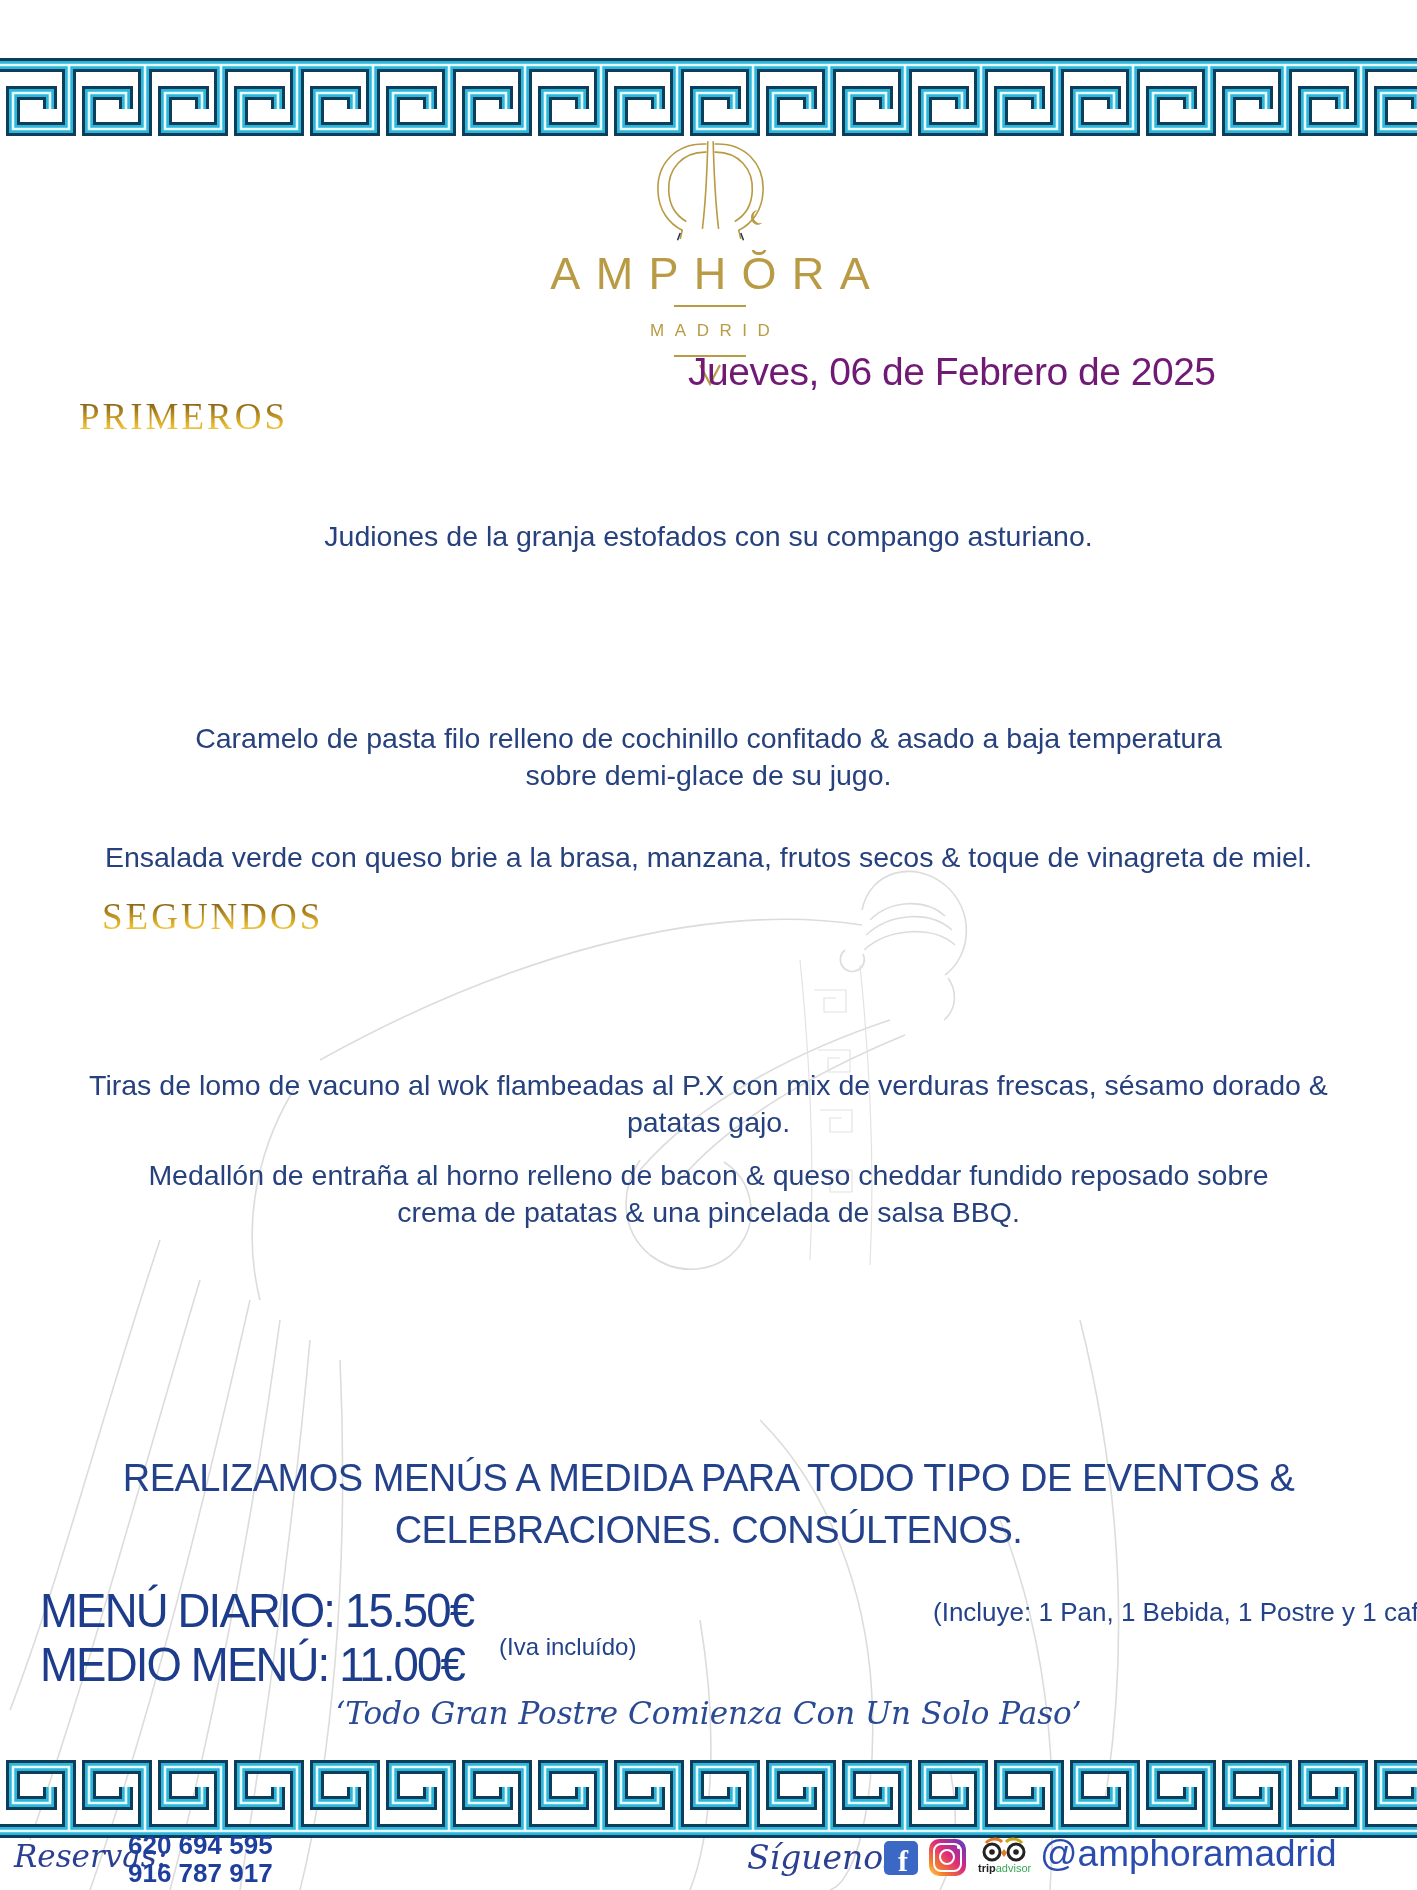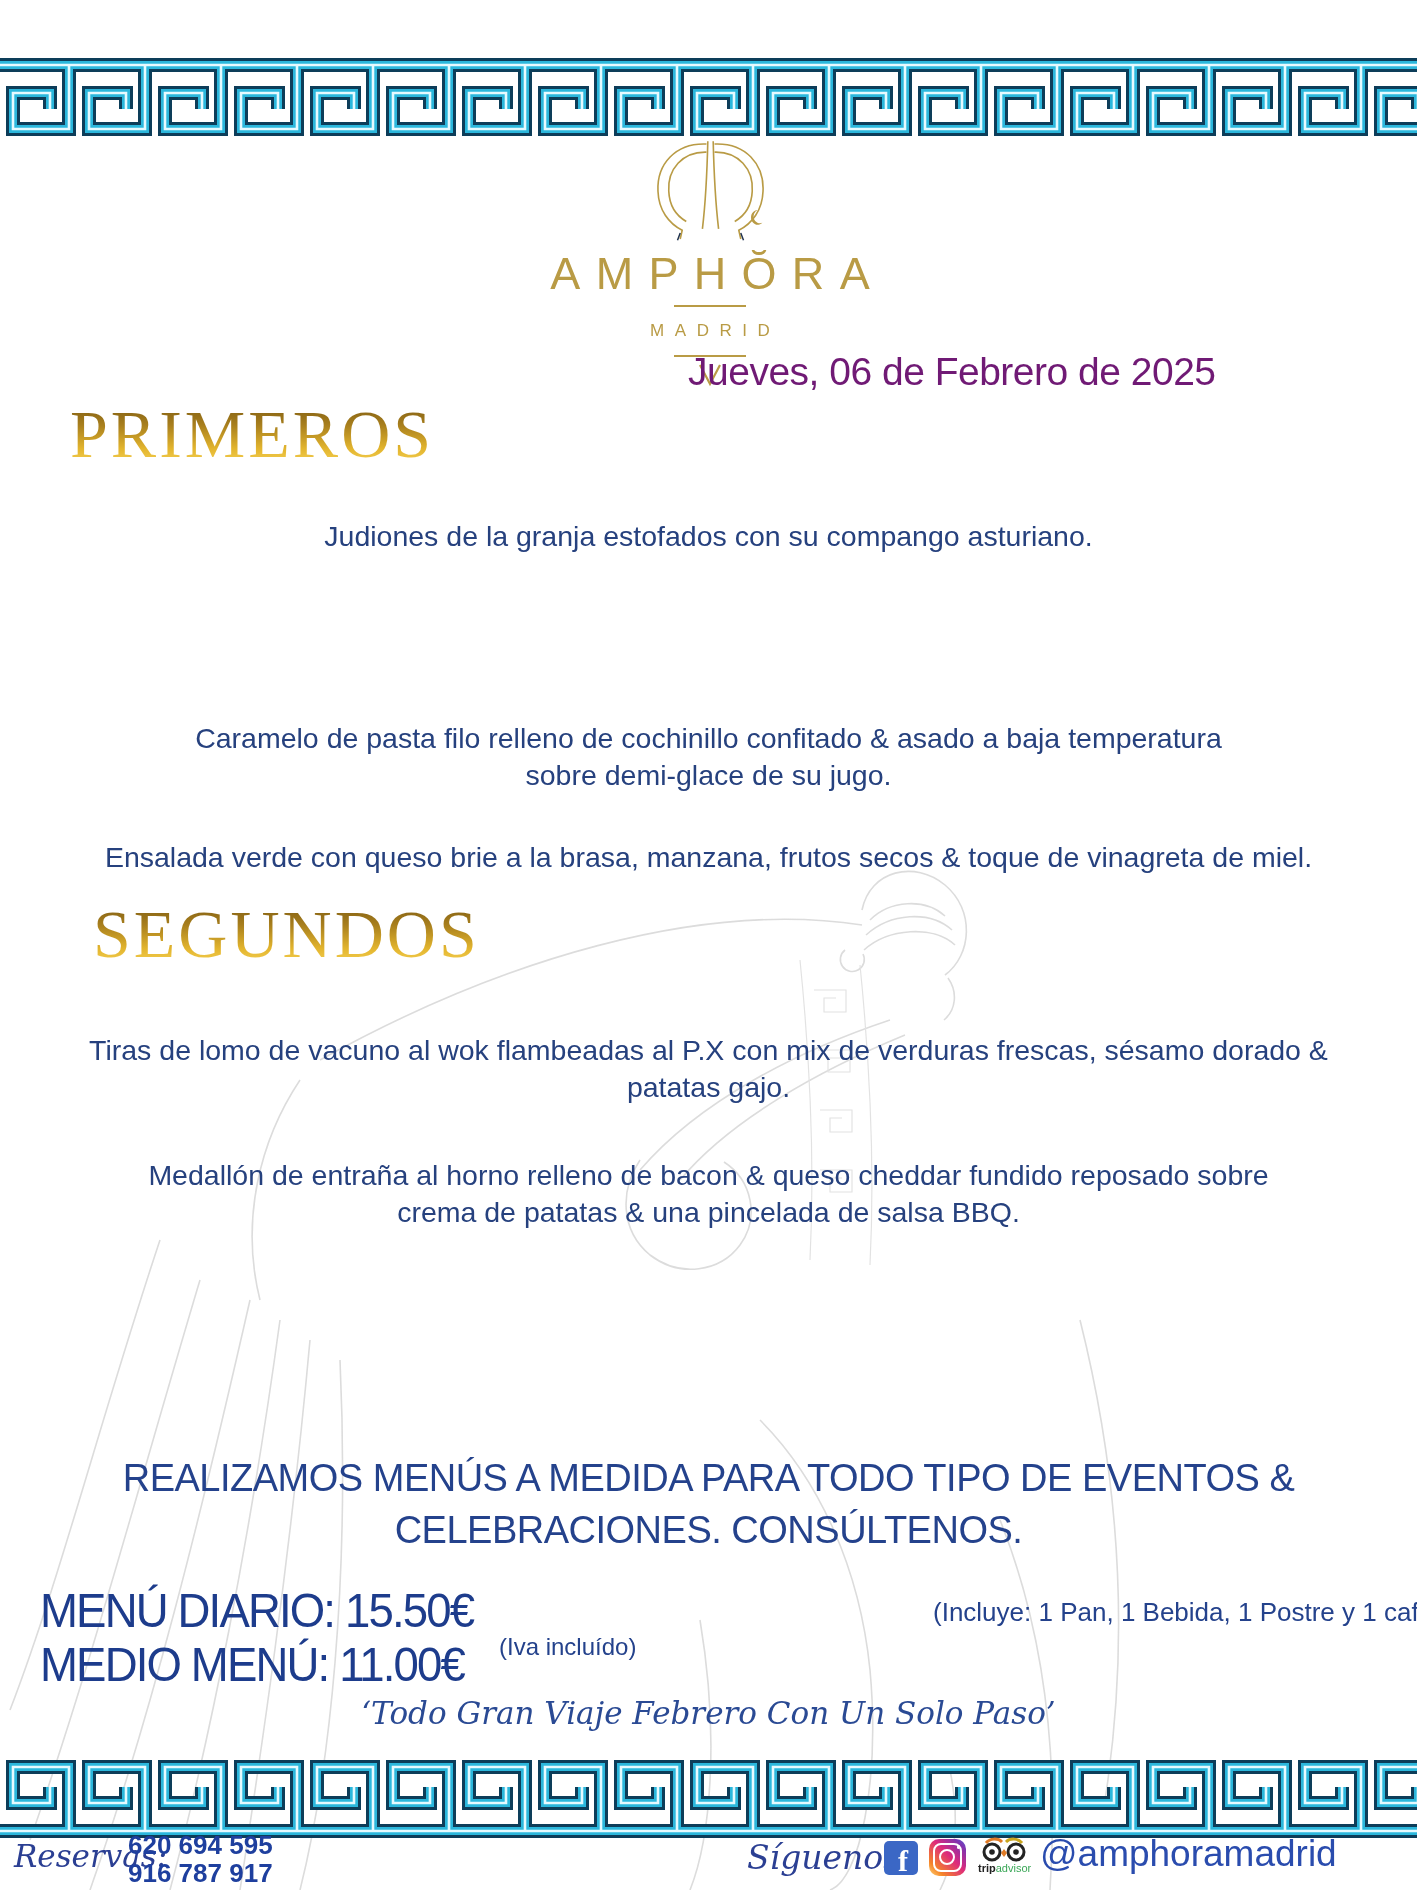--- a/index.html
+++ b/index.html
@@ -29,35 +29,35 @@
   .madrid-row{display:flex;align-items:center;justify-content:center;gap:14px;margin-top:8px;flex-direction:column;}
   .madrid-line{width:72px;height:2px;background:#b99b45;}
   .madrid-text{font-size:17px;letter-spacing:.62em;padding-left:.62em;font-weight:400;white-space:nowrap;}
   .v-mark{margin:6px auto 0;}
   
   .date-line{
     position:absolute;left:688px;top:350px;font-size:39px;letter-spacing:-.5px;
     color:#701a75;white-space:nowrap;
   }
   .section-title{
-    position:absolute;font-family:"Liberation Serif",serif;font-size:68px;letter-spacing:3px;
+    position:absolute;font-family:"Liberation Serif",serif;font-size:37px;letter-spacing:3px;
     background:linear-gradient(180deg,#6e4f0e 0%,#a87f1d 38%,#e3b52e 68%,#ffe06a 100%);
-    -webkit-background-clip:text;background-clip:text;color:transparent;white-space:nowrap;
+    -webkit-background-clip:text;background-clip:text;color:transparent;white-space:nowrap;margin-left:9px;
   }
   .t-primeros{left:70px;top:395px;}
   .t-segundos{left:93px;top:895px;}
   .menu-item{
     position:absolute;left:40px;right:40px;text-align:center;white-space:pre-line;
     font-size:28.5px;line-height:37px;color:#26417e;
   }
   .i-judiones{top:489px;}
   .i-salteado{top:566px;}
   .i-caramelo{top:691px;}
   .i-ensalada{top:810px;}
-  .i-tiras{top:1003px;}
+  .i-tiras{top:1038px;}
   .i-medallon{top:1128px;}
   .i-filete{top:1248px;}
   .i-lomo{top:1375px;}
   .events-note{
     position:absolute;left:40px;right:40px;top:1452px;text-align:center;white-space:pre-line;
     font-size:38px;line-height:52px;color:#24428c;font-weight:500;letter-spacing:-.5px;
   }
   
   .price-block{position:absolute;left:40px;top:1583px;color:#1d3c8c;font-weight:500;
     transform:scaleX(.93);transform-origin:left top;}
@@ -246,21 +246,21 @@
   <div class="events-note">REALIZAMOS MENÚS A MEDIDA PARA TODO TIPO DE EVENTOS &amp;
 CELEBRACIONES. CONSÚLTENOS.</div>
 
   <div class="price-block">
     <div class="price-line"><span>MENÚ DIARIO:</span> <span>15.50€</span></div>
     <div class="price-line"><span>MEDIO MENÚ:</span> <span>11.00€</span></div>
   </div>
   <div class="vat-note">(Iva incluído)</div>
   <div class="includes-note">(Incluye: 1 Pan, 1 Bebida, 1 Postre y 1 café)</div>
 
-  <div class="quote">‘Todo Gran Viaje Febrero Con Un Solo Paso’</div>
+  <div class="quote">‘Todo Gran Postre Comienza Con Un Solo Paso’</div>
 
   <svg class="gk gk-bottom" width="1417" height="88" viewBox="0 0 1417 88">
     <g class="s-navy">
       <use href="#r"></use>
       <use href="#u"></use>
         <use href="#u" x="76"></use>
         <use href="#u" x="152"></use>
         <use href="#u" x="228"></use>
         <use href="#u" x="304"></use>
       <use href="#u" x="380"></use>

